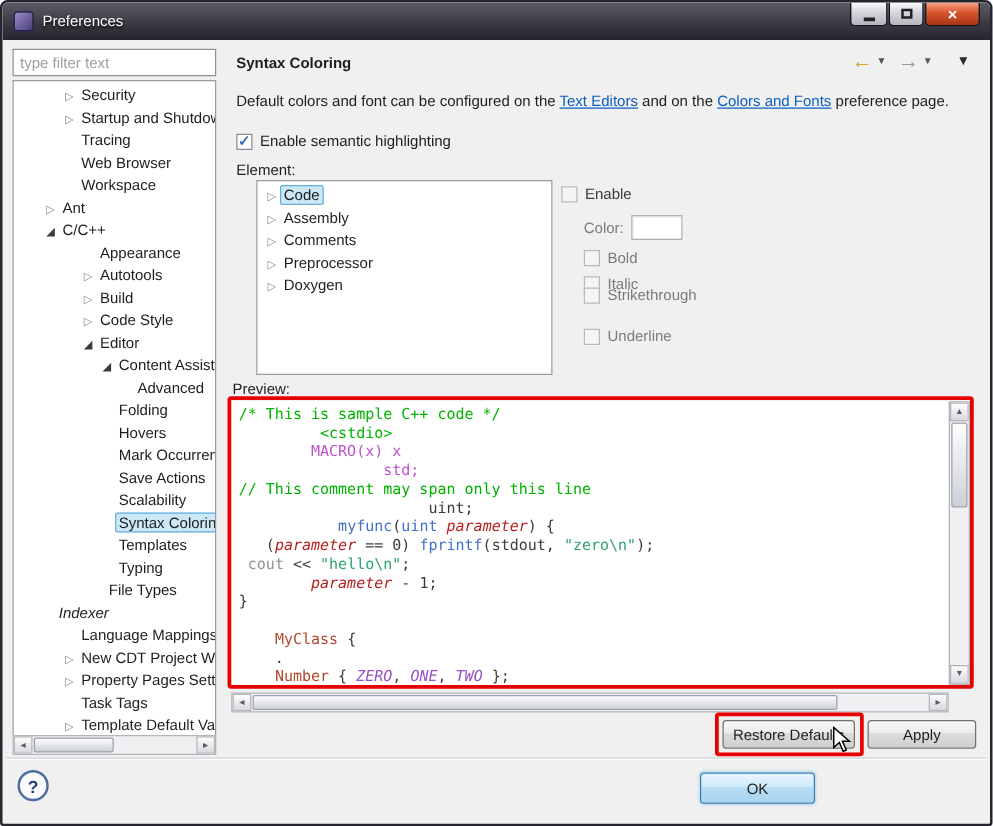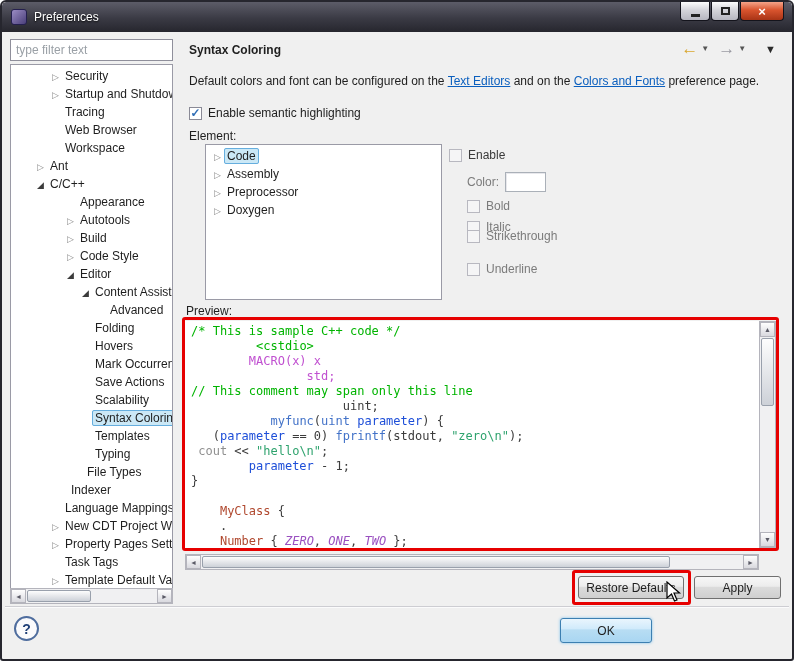--- a/index.html
+++ b/index.html
@@ -74,21 +74,21 @@
     border:1px solid #aab0b8;box-shadow:inset 1px 1px 0 #e8e8ec;}
   
   .preview-label{position:absolute;left:184px;top:302px;}
   .preview-area{position:absolute;left:183px;top:319px;width:574px;height:227px;
     background:#fff;overflow:hidden;padding:3px 0 0 6px;z-index:1;}
   .code-line{white-space:pre;font-family:"DejaVu Sans Mono",monospace;font-size:12px;line-height:15px;height:15px;}
   .c-plain{color:#3c3c3c}
   .c-comment{color:#00b400}
   .c-macro{color:#c050d0}
   .c-func{color:#4272c8}
-  .c-param{color:#1d4ed8;}
+  .c-param{color:#b91c1c;font-style:italic}
   .c-string{color:#2fa36e}
   .c-gray{color:#909090}
   .c-class{color:#b0482e}
   .c-enum{color:#9a50c0;font-style:italic}
   .red-box{position:absolute;border:3px solid #e60000;border-radius:3px;background:transparent;z-index:5;pointer-events:none;}
   .preview-red{left:180px;top:315px;width:597px;height:234px;}
   .restore-red{left:570px;top:568px;width:119px;height:35px;}
   
   .btn{position:absolute;height:23px;border:1px solid #707070;border-radius:3px;
     background:linear-gradient(#f7f7f7,#ececec 45%,#dcdcdc 46%,#cfcfcf);
@@ -143,21 +143,21 @@
       <div class="tree-item" style="padding-left: 83px;"><span class="tree-arrow"></span><span class="tree-label">Advanced</span></div>
       <div class="tree-item" style="padding-left: 68px;"><span class="tree-arrow"></span><span class="tree-label">Folding</span></div>
       <div class="tree-item" style="padding-left: 68px;"><span class="tree-arrow"></span><span class="tree-label">Hovers</span></div>
       <div class="tree-item" style="padding-left: 68px;"><span class="tree-arrow"></span><span class="tree-label">Mark Occurrence</span></div>
       <div class="tree-item" style="padding-left: 68px;"><span class="tree-arrow"></span><span class="tree-label">Save Actions</span></div>
       <div class="tree-item" style="padding-left: 68px;"><span class="tree-arrow"></span><span class="tree-label">Scalability</span></div>
       <div class="tree-item selected" style="padding-left: 68px;"><span class="tree-arrow"></span><span class="tree-label">Syntax Coloring</span></div>
       <div class="tree-item" style="padding-left: 68px;"><span class="tree-arrow"></span><span class="tree-label">Templates</span></div>
       <div class="tree-item" style="padding-left: 68px;"><span class="tree-arrow"></span><span class="tree-label">Typing</span></div>
       <div class="tree-item" style="padding-left: 60px;"><span class="tree-arrow"></span><span class="tree-label">File Types</span></div>
-      <div class="tree-item" style="padding-left: 44px;"><span class="tree-arrow"></span><span class="tree-label">Indexer</span></div>
+      <div class="tree-item" style="padding-left: 20px; font-style: italic;"><span class="tree-arrow"></span><span class="tree-label">Indexer</span></div>
       <div class="tree-item" style="padding-left: 38px;"><span class="tree-arrow"></span><span class="tree-label">Language Mappings</span></div>
       <div class="tree-item" style="padding-left: 38px;"><span class="tree-arrow">▷</span><span class="tree-label">New CDT Project Wi</span></div>
       <div class="tree-item" style="padding-left: 38px;"><span class="tree-arrow">▷</span><span class="tree-label">Property Pages Setti</span></div>
       <div class="tree-item" style="padding-left: 38px;"><span class="tree-arrow"></span><span class="tree-label">Task Tags</span></div>
       <div class="tree-item" style="padding-left: 38px;"><span class="tree-arrow">▷</span><span class="tree-label">Template Default Va</span></div>
     </div>
   <div class="scrollbar h tree-hscroll">
     <div class="sb-btn">◄</div>
     <div class="sb-thumb" style="width:64px;margin:1px;"></div>
     <div style="flex:1"></div>
@@ -179,20 +179,21 @@
     <span class="checkbox">
         <span class="chk">✓</span>
       </span>
     <span>Enable semantic highlighting</span>
   </div>
 
   <div class="element-label">Element:</div>
   <div class="element-box">
       <div class="el-item selected"><span class="tree-arrow">▷</span><span class="tree-label">Code</span></div>
       <div class="el-item"><span class="tree-arrow">▷</span><span class="tree-label">Assembly</span></div>
+      <div class="el-item"><span class="tree-arrow">▷</span><span class="tree-label">Comments</span></div>
       <div class="el-item"><span class="tree-arrow">▷</span><span class="tree-label">Preprocessor</span></div>
       <div class="el-item"><span class="tree-arrow">▷</span><span class="tree-label">Doxygen</span></div>
     </div>
 
   <div class="ctrl-row" style="left:447px;top:146px;">
     <span class="checkbox disabled"></span>
     <span class="ctrl-label dark">Enable</span>
   </div>
   <div class="ctrl-row" style="left:465px;top:170px;">
     <span class="ctrl-label gray">Color:</span>

